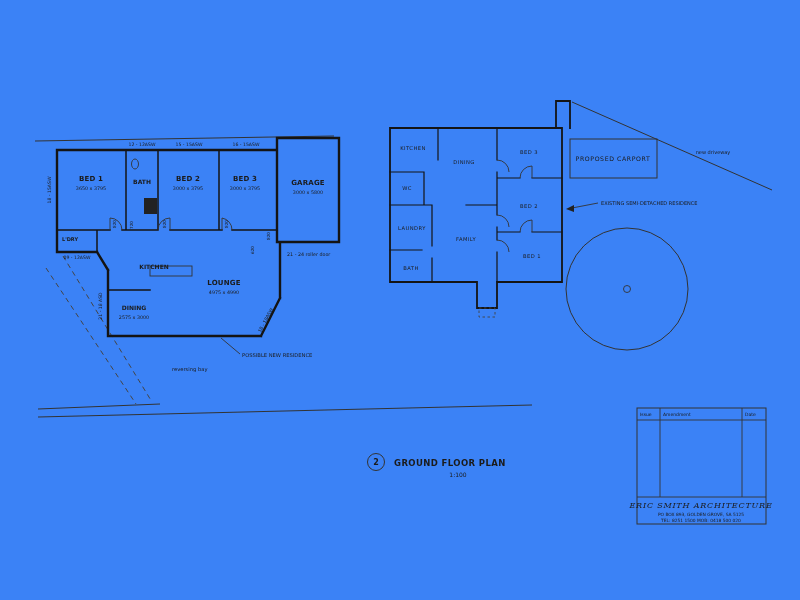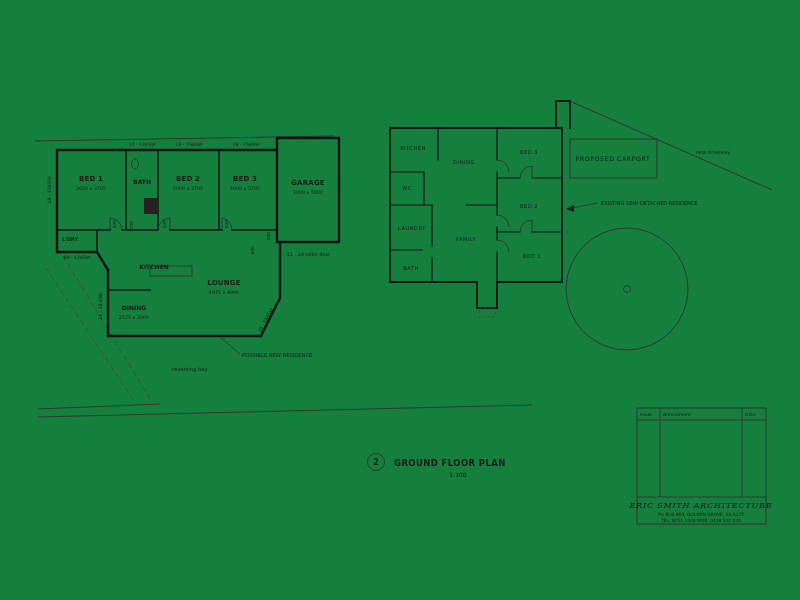--- a/index.html
+++ b/index.html
@@ -1,16 +1,16 @@
 <!DOCTYPE html>
 <html><head>
 <meta charset="utf-8">
 <style>
   html,body{margin:0;padding:0;background:#ffffff;}
-  .page{width:800px;height:600px;background:#15803d;position:relative;overflow:hidden;}
+  .page{width:800px;height:600px;background:#3b82f6;position:relative;overflow:hidden;}
   svg{display:block;}
   text{font-family:"DejaVu Sans",sans-serif;fill:#1b1b1b;}
   .room{font-size:7px;font-weight:bold;text-anchor:middle;letter-spacing:.2px;}
   .room-sm{font-size:6px;font-weight:bold;text-anchor:middle;}
   .room-xs{font-size:5px;font-weight:bold;text-anchor:middle;}
   .size{font-size:4.8px;text-anchor:middle;}
   .dim{font-size:4.6px;text-anchor:middle;}
   .dim-xs{font-size:4.2px;text-anchor:middle;}
   .note{font-size:5.2px;}
   .note-s{font-size:4.8px;}

